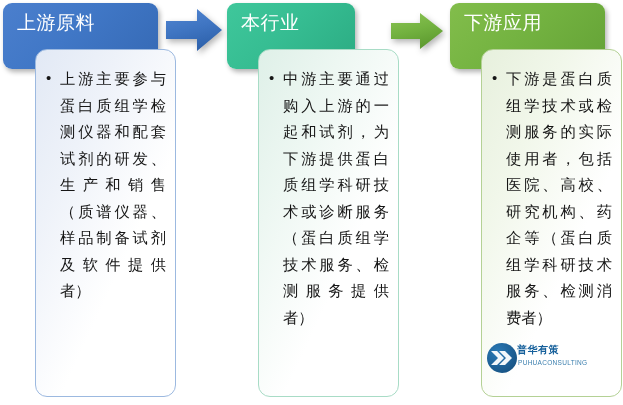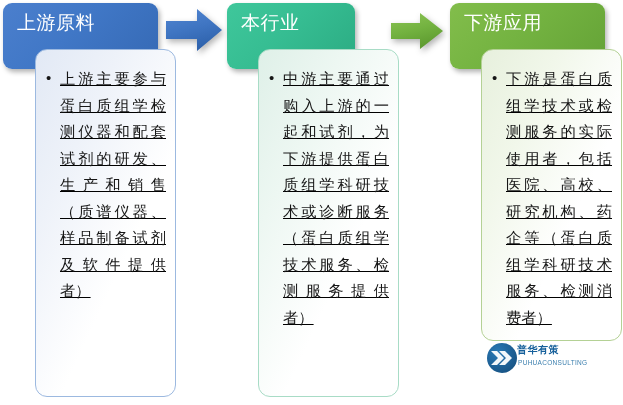--- a/index.html
+++ b/index.html
@@ -57,34 +57,33 @@
   #arrow-1 { left: 166px; top: 8px; width: 56px; height: 44px; }
   #arrow-2 { left: 391px; top: 12px; width: 52px; height: 38px; }
 
   
   .content-box {
     position: absolute;
     border-radius: 12px;
     box-sizing: border-box;
     border: 1px solid #9ab6dd;
     overflow: hidden;
-    text-decoration: underline;
   }
   #body-upstream {
     left: 35px; top: 49px; width: 141px; height: 348px;
     border-color: #9cb9e0;
     background: linear-gradient(115deg, #e2e9f5 0%, #eef2f9 28%, #ffffff 62%, #ffffff 100%);
   }
   #body-industry {
     left: 258px; top: 49px; width: 141px; height: 348px;
     border-color: #a8dcc6;
     background: linear-gradient(115deg, #dff0e8 0%, #edf7f2 28%, #ffffff 62%, #ffffff 100%);
   }
   #body-downstream {
-    left: 481px; top: 49px; width: 141px; height: 292px;
+    left: 481px; top: 49px; width: 141px; height: 348px;
     border-color: #b4d195;
     background: linear-gradient(115deg, #e7f0dd 0%, #f1f7ea 28%, #ffffff 62%, #ffffff 100%);
   }
 
   .bullet-list {
     margin: 0;
     padding: 16px 9px 8px 24px;
     list-style: none;
   }
   .bullet-item {

